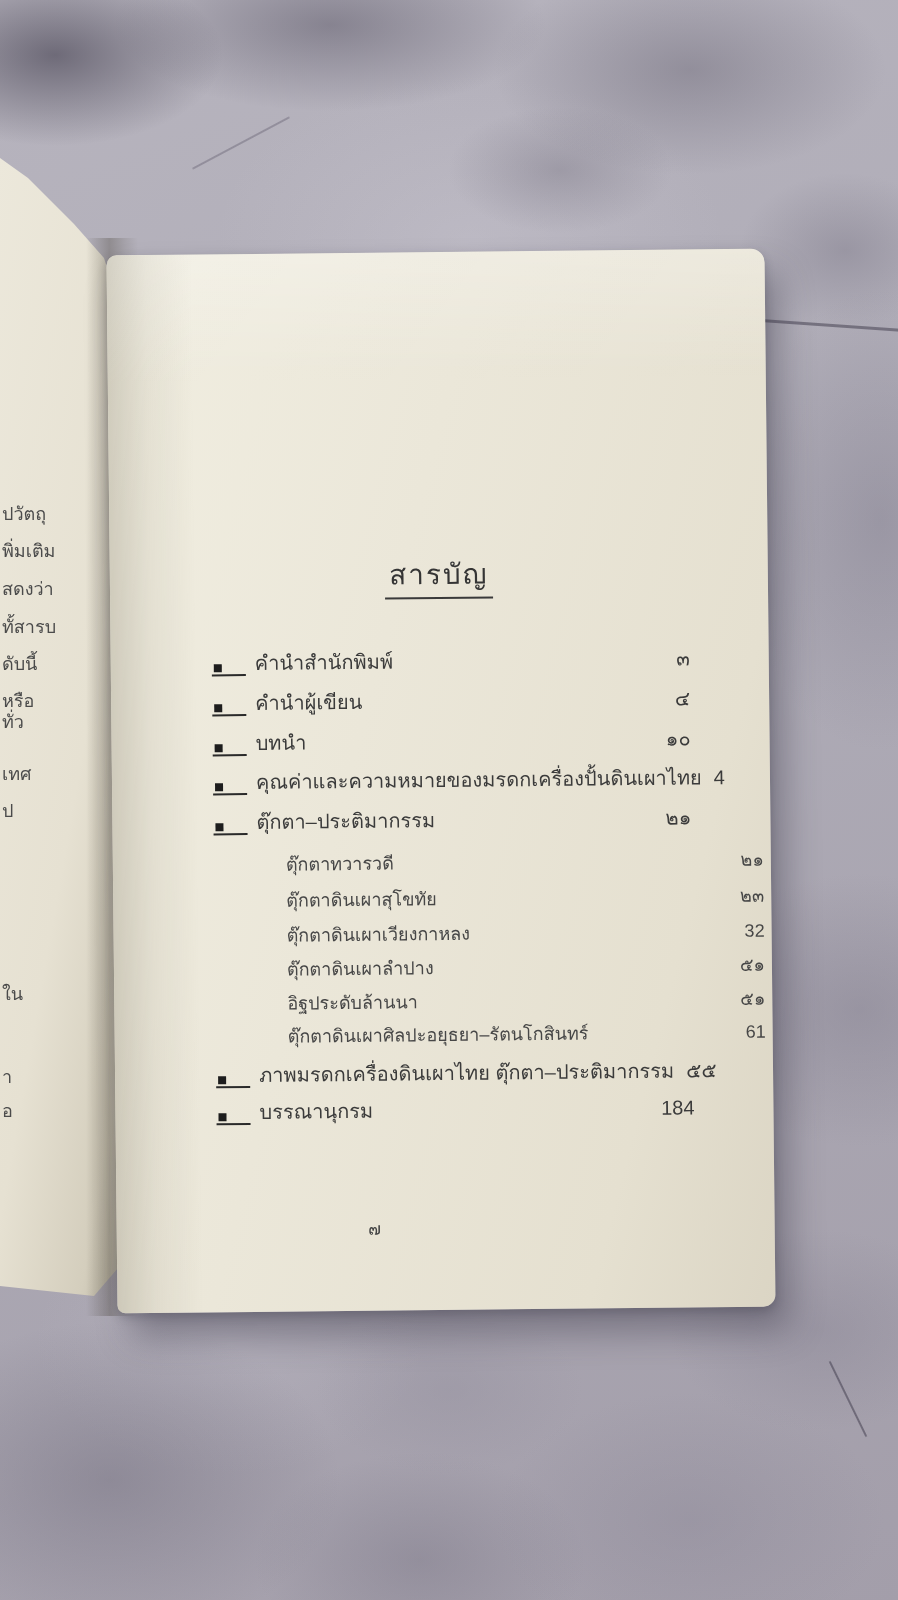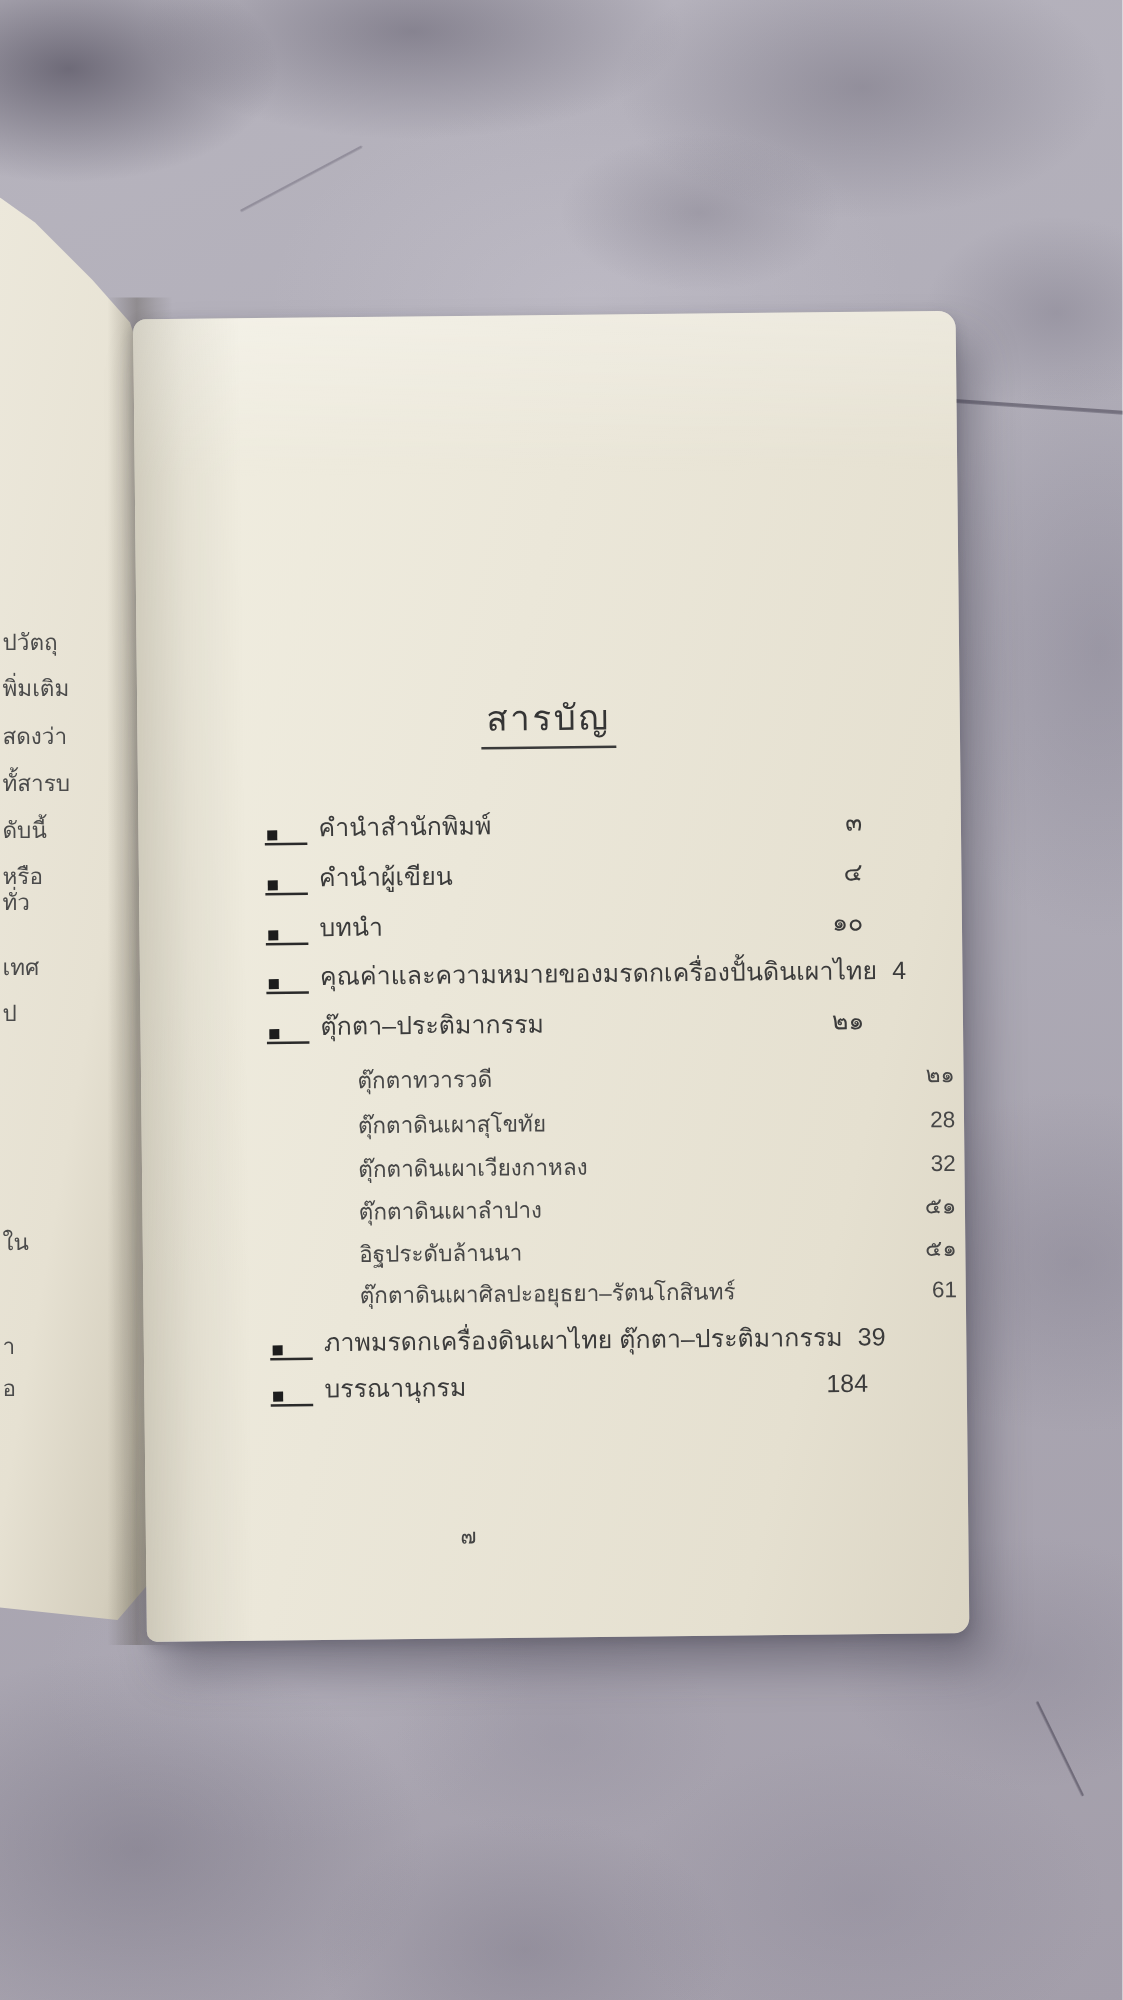--- a/index.html
+++ b/index.html
@@ -146,21 +146,21 @@
           </span>
           <span class="lab">ตุ๊กตา–ประติมากรรม</span>
           <span class="pg">๒๑</span>
         </div>
         <div class="toc-row sub" style="top: 599px;">
           <span class="lab">ตุ๊กตาทวารวดี</span>
           <span class="pg">๒๑</span>
         </div>
         <div class="toc-row sub" style="top: 635px;">
           <span class="lab">ตุ๊กตาดินเผาสุโขทัย</span>
-          <span class="pg">28</span>
+          <span class="pg">๒๓</span>
         </div>
         <div class="toc-row sub" style="top: 670px;">
           <span class="lab">ตุ๊กตาดินเผาเวียงกาหลง</span>
           <span class="pg">32</span>
         </div>
         <div class="toc-row sub" style="top: 704px;">
           <span class="lab">ตุ๊กตาดินเผาลำปาง</span>
           <span class="pg">๕๑</span>
         </div>
         <div class="toc-row sub" style="top: 738px;">
@@ -169,21 +169,21 @@
         </div>
         <div class="toc-row sub" style="top: 771px;">
           <span class="lab">ตุ๊กตาดินเผาศิลปะอยุธยา–รัตนโกสินทร์</span>
           <span class="pg">61</span>
         </div>
         <div class="toc-row main" style="top: 808px;">
           <span class="bullet">
             <span class="sq"></span>
           </span>
           <span class="lab">ภาพมรดกเครื่องดินเผาไทย ตุ๊กตา–ประติมากรรม</span>
-          <span class="pg">39</span>
+          <span class="pg">๕๕</span>
         </div>
         <div class="toc-row main" style="top: 845px;">
           <span class="bullet">
             <span class="sq"></span>
           </span>
           <span class="lab">บรรณานุกรม</span>
           <span class="pg">184</span>
         </div>
       </div>
     <div class="folio">๗</div>

